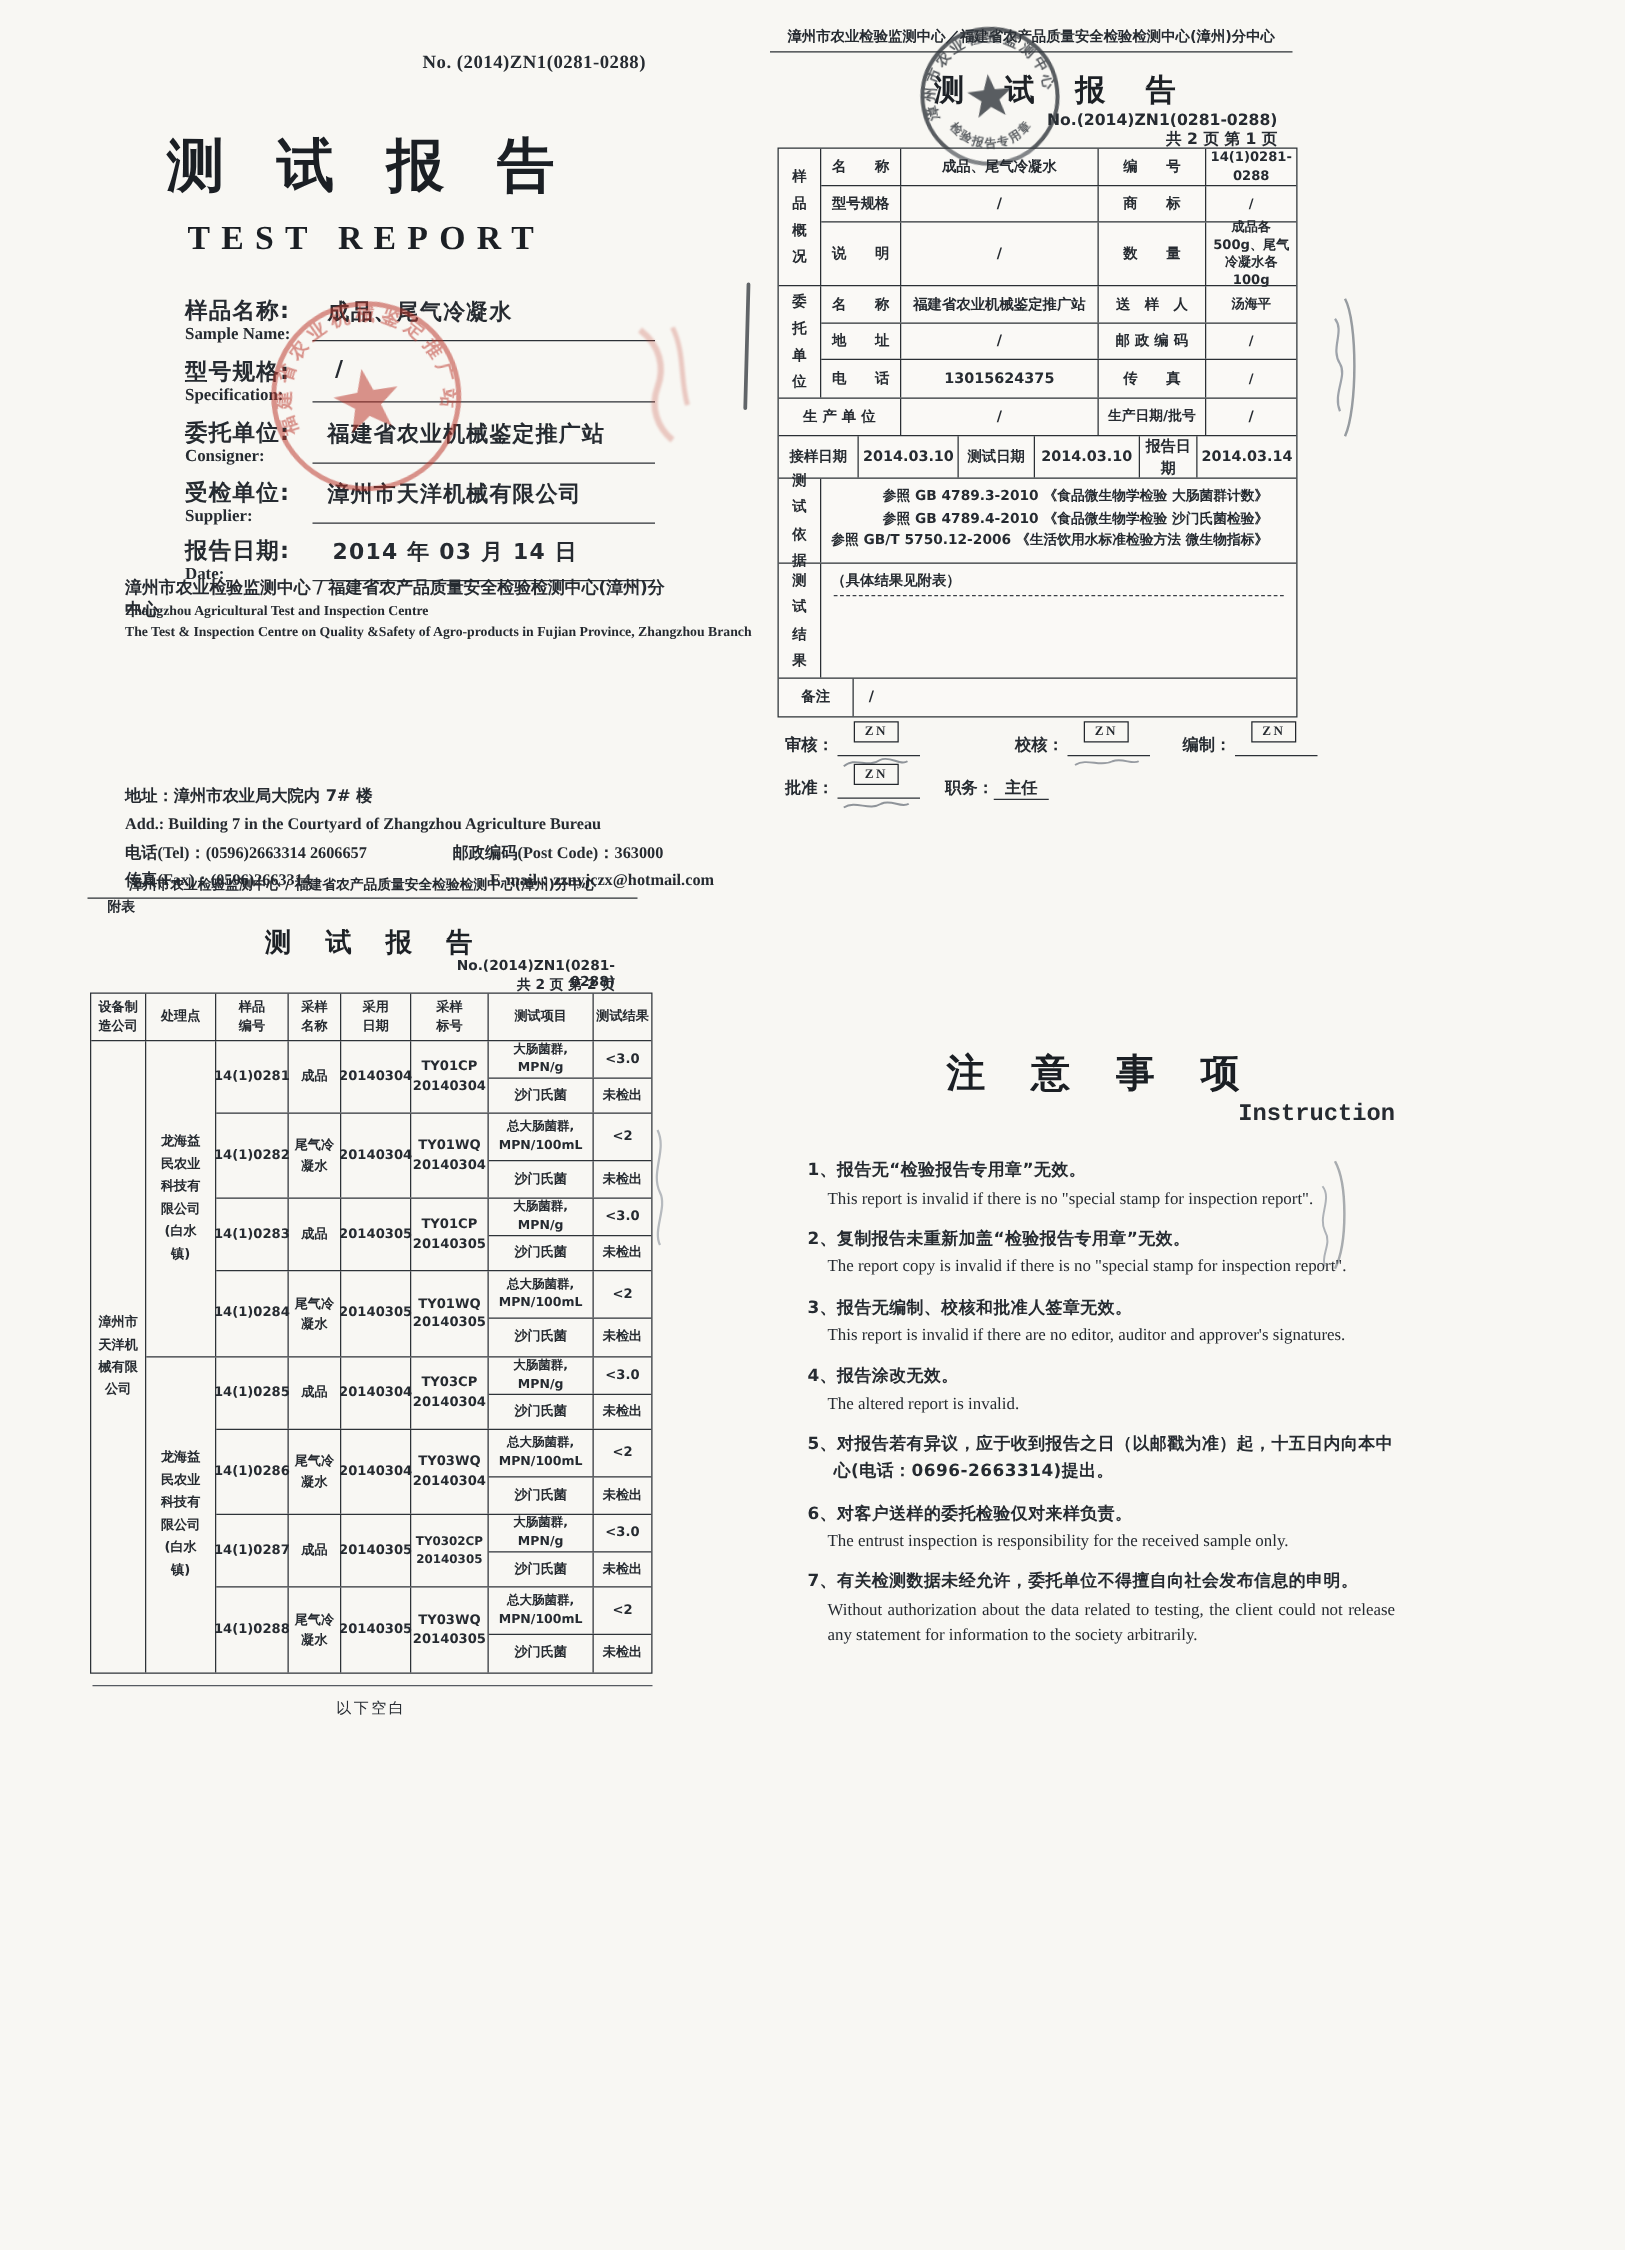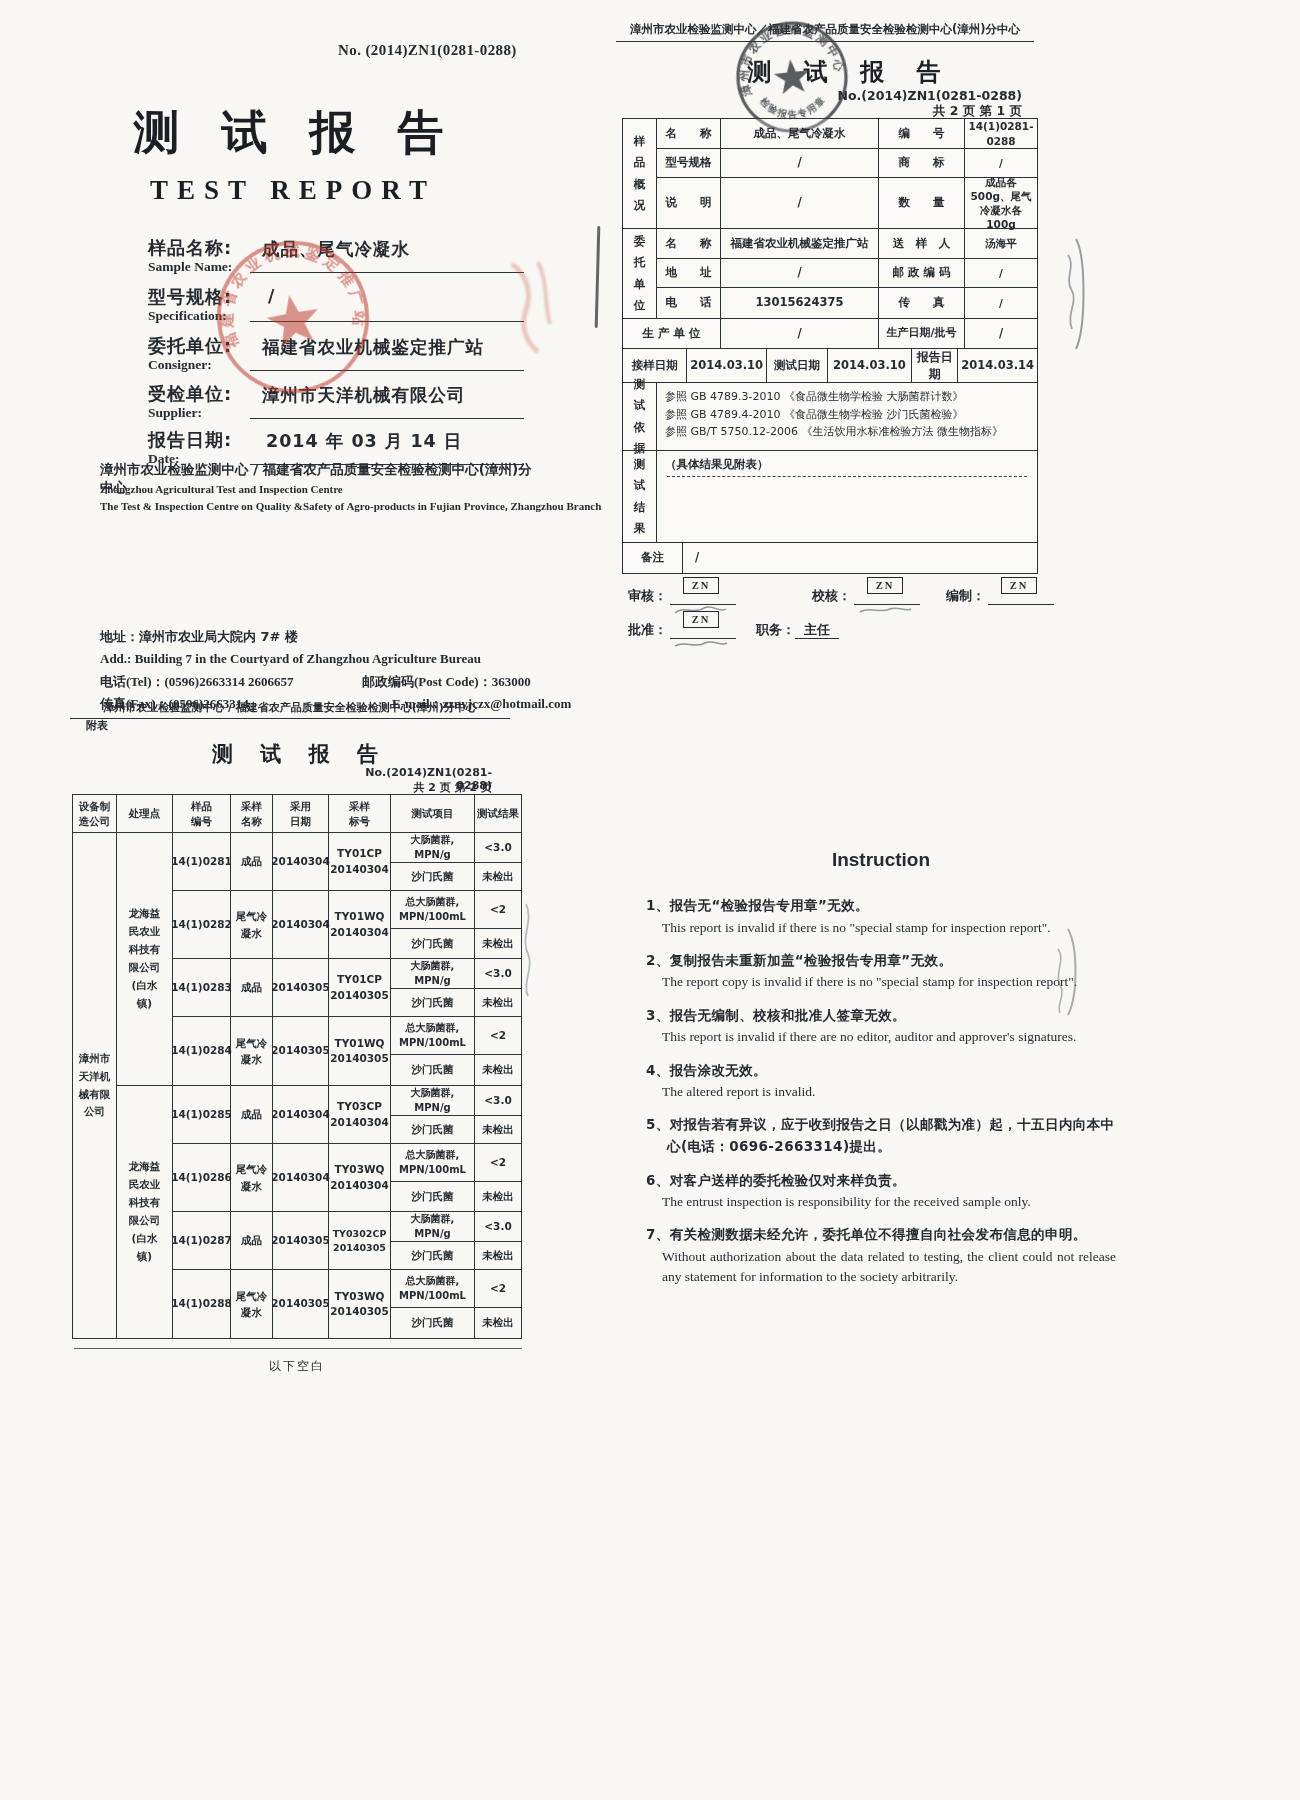--- a/index.html
+++ b/index.html
@@ -34,21 +34,21 @@
   .sec{display:flex;border-bottom:1.5px solid #2b3035}
   .sec.last{border-bottom:none}
   .vlab{width:34px;border-right:1.5px solid #2b3035;display:flex;align-items:center;justify-content:center}
   .vlab span{width:1em;word-break:break-all;line-height:1.85;text-align:center;font-weight:700}
   .secb{flex:1;display:flex;flex-direction:column}
   .r{display:flex;border-bottom:1.5px solid #2b3035}
   .r.last{border-bottom:none}
   .c{display:flex;align-items:center;justify-content:center;text-align:center;border-right:1.5px solid #2b3035;padding:1px 3px;line-height:1.35}
   .c.end{border-right:none}
   .cb{width:64px}.cc{width:158px}.cd{width:86px}.ce{flex:1;font-size:10.5px}
-  .basis{padding:5px 8px;line-height:1.6;font-size:11px;font-weight:400;text-align:left}
+  .basis{padding:5px 8px;line-height:1.6;font-size:11px;font-weight:700;text-align:right}
   .resbody{flex:1;padding:6px 8px;text-align:left}
   .dash{border-top:1.6px dashed #3a3f45;margin:4px 2px 0}
   .siggrp{font-size:13px;font-weight:700;white-space:nowrap}
   .sline{display:inline-block;position:relative;width:66px;height:15px;border-bottom:1.8px solid #2b3036;vertical-align:bottom;margin-left:3px}
   .zn{position:absolute;left:13px;top:-13px;width:36px;height:17px;border:1.7px solid #23272c;font:700 10.5px/15px "Liberation Serif",serif;letter-spacing:2px;text-align:center;font-style:normal;background:rgba(250,250,247,.15)}
   .scrib{position:absolute;left:2px;top:13px}
   .ztitle{border-bottom:1.8px solid #2b3036;padding:0 9px 1px;font-weight:700}
 
   
   .p3-header{font-size:11px;font-weight:700;text-align:center;border-bottom:1.5px solid #2b3035;padding-bottom:3px}
@@ -72,21 +72,21 @@
   .gstack{flex:1;display:flex;flex-direction:column}
   .gr{display:flex;border-bottom:1.3px solid #2e3338}
   .gr.last{border-bottom:none;flex:1}
   .gitem{white-space:pre-line}
   .gres{border-right:none}
   .below-blank{font-size:12px;font-weight:400;letter-spacing:2px;text-align:center}
 
   
   .p4{position:absolute;left:646px;top:838px;width:470px}
   .p4-title{font-size:31px;font-weight:800;letter-spacing:13px;text-align:center;color:#1b1f24}
-  .p4-sub{font-size:19px;font-weight:700;text-align:center;margin-top:11px;font-family:Liberation Sans, sans-serif}
+  .p4-sub{font-size:19px;font-weight:700;text-align:right;font-family:Liberation Mono, monospace}
   .p4-items{margin-top:24px}
   .item{margin-bottom:12px}
   .icn{font-size:13.5px;font-weight:700;line-height:1.6;padding-left:21px;text-indent:-21px;letter-spacing:.4px}
   .ien{font-family:"Liberation Serif",serif;font-size:13.5px;font-weight:500;line-height:1.5;padding-left:16px;margin-top:1px;text-align:justify}
 
   
   .stamp{pointer-events:none}
 </style>
 </head>
 <body>
@@ -472,20 +472,21 @@
     <div class="abs" style="left:74px;top:1348px;width:448px;border-top:1.6px solid #3a4046;opacity:.85"></div>
     <div class="abs below-blank" style="left:72px;top:1358px;width:450px">以下空白</div>
 
     <svg class="abs" style="left:512px;top:900px;opacity:.4" width="30" height="100" viewBox="0 0 30 100">
       <path d="M14 4 C22 20 8 38 16 54 C22 66 10 84 16 96" fill="none" stroke="#556070" stroke-width="1.8"></path>
     </svg>
   </div>
 
   <div class="page">
     <div class="p4">
+      <div class="p4-title">注 意 事 项</div>
       <div class="p4-sub">Instruction</div>
       <div class="p4-items">
         <div class="item">
           <div class="icn">1、报告无“检验报告专用章”无效。</div>
           <div class="ien">This report is invalid if there is no "special stamp for inspection report".</div>
         </div>
         <div class="item">
           <div class="icn">2、复制报告未重新加盖“检验报告专用章”无效。</div>
           <div class="ien">The report copy is invalid if there is no "special stamp for inspection report".</div>
         </div>

